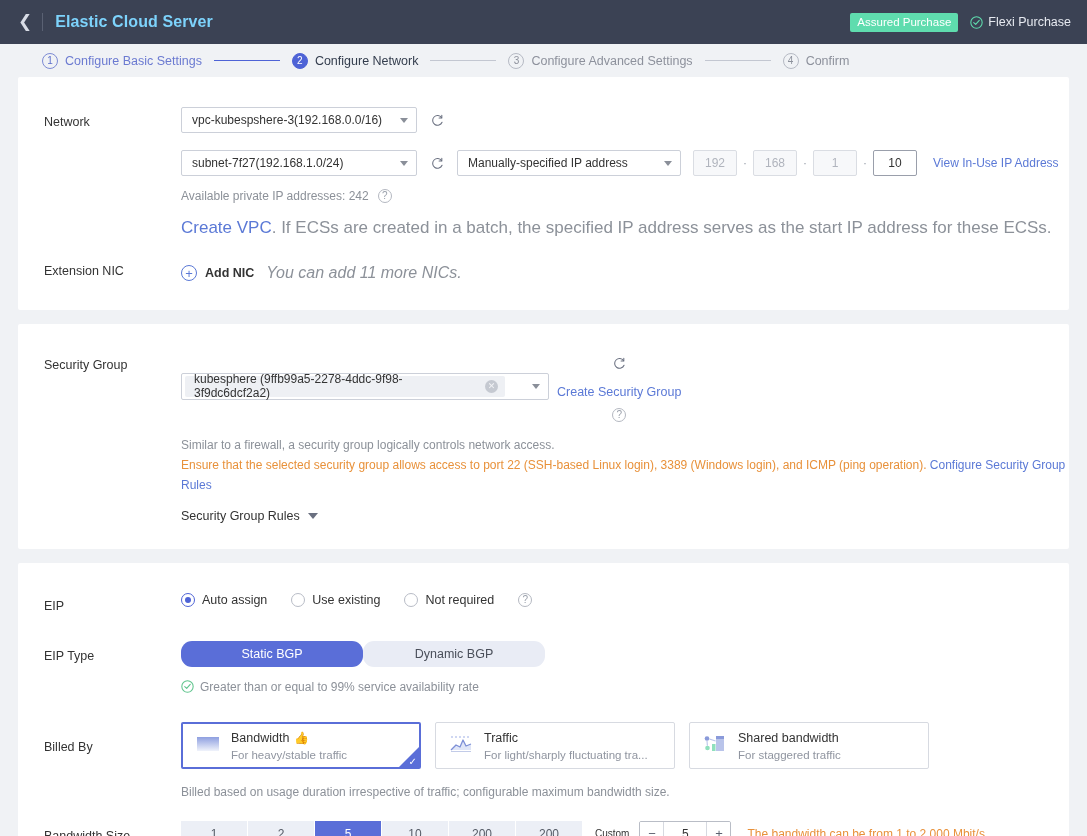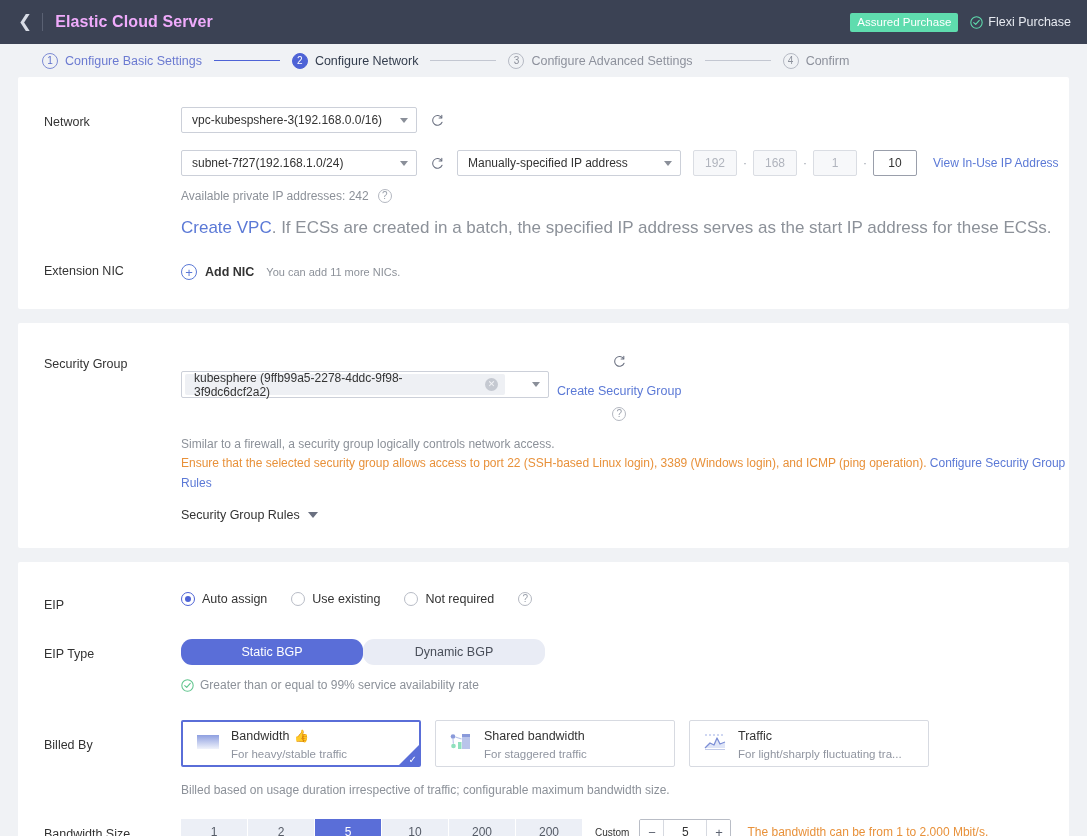--- a/index.html
+++ b/index.html
@@ -31,21 +31,21 @@
     padding: 0 6px 2px 2px;
     font-family: "DejaVu Sans", sans-serif;
   }
   .topbar-divider {
     width: 1px;
     height: 18px;
     background: #5a6173;
     margin: 0 12px 0 4px;
   }
   .app-title {
-    color: #f0abfc;
+    color: #7dd3fc;
     font-size: 16px;
     font-weight: bold;
     letter-spacing: .1px;
   }
   .topbar-right {
     margin-left: auto;
     display: flex;
     align-items: center;
     gap: 12px;
   }
@@ -191,21 +191,21 @@
     line-height: 24px;
   }
   .octet.editable {
     background: #fff;
     border-color: #9a9fab;
     color: #333;
   }
   .dot-sep { color: #9aa0ab; padding: 0 6px; font-size: 12px; }
 
   .link { color: #5b79d6; text-decoration: none; cursor: pointer; }
-  .hint { color: #8c9199; font-size: 11px; }
+  .hint { color: #8c9199; font-size: 16px; font-style: italic; }
   .warn { color: #e8913a; font-size: 12px; }
 
   .helper-row {
     display: flex;
     align-items: center;
     gap: 9px;
     margin-top: 13px;
     font-size: 12px;
     color: #8c9199;
   }
@@ -672,54 +672,54 @@
             </span>
             <span class="bcard-sub" style="display:block">For heavy/stable traffic</span>
           </span>
           <span class="bcard-corner"></span>
           <span class="bcard-corner-check">✓</span>
         </div>
 
         <div class="bcard">
           <span>
             <svg width="24" height="22" viewBox="0 0 24 22">
+              <line x1="2" y1="4" x2="22" y2="4" stroke="#9fb0e6" stroke-width="1.2" stroke-dasharray="2 2"></line>
+              <path d="M2 17 L7 12 L11 14 L14 7 L17 13 L22 11 L22 17 Z" fill="#dfe5f7"></path>
+              <path d="M2 17 L7 12 L11 14 L14 7 L17 13 L22 11" fill="none" stroke="#7d8fd6" stroke-width="1.3" stroke-linejoin="round"></path>
+              <line x1="2" y1="18.5" x2="22" y2="18.5" stroke="#c2cbe8" stroke-width="1"></line>
+            </svg>
+          </span>
+          <span>
+            <span class="bcard-title">
+              <span>Traffic</span>
+            </span>
+            <span class="bcard-sub" style="display:block">For light/sharply fluctuating tra...</span>
+          </span>
+        </div>
+
+        <div class="bcard">
+          <span>
+            <svg width="24" height="22" viewBox="0 0 24 22">
               <rect x="13" y="3" width="8" height="15" fill="#b9c4ea"></rect>
               <rect x="13" y="3" width="8" height="3" fill="#8a9ada"></rect>
               <rect x="9" y="11" width="3.5" height="7" fill="#8fe0bd"></rect>
               <circle cx="4" cy="5.5" r="2.3" fill="#8a9ada"></circle>
               <circle cx="4.5" cy="15" r="2.3" fill="#8fe0bd"></circle>
               <line x1="4" y1="8" x2="4.4" y2="12.7" stroke="#b9c4ea" stroke-width="1.1"></line>
               <line x1="6.4" y1="6" x2="12.6" y2="8" stroke="#b9c4ea" stroke-width="1.1"></line>
             </svg>
           </span>
           <span>
             <span class="bcard-title">
               <span>Shared bandwidth</span>
             </span>
             <span class="bcard-sub" style="display:block">For staggered traffic</span>
           </span>
         </div>
 
-        <div class="bcard">
-          <span>
-            <svg width="24" height="22" viewBox="0 0 24 22">
-              <line x1="2" y1="4" x2="22" y2="4" stroke="#9fb0e6" stroke-width="1.2" stroke-dasharray="2 2"></line>
-              <path d="M2 17 L7 12 L11 14 L14 7 L17 13 L22 11 L22 17 Z" fill="#dfe5f7"></path>
-              <path d="M2 17 L7 12 L11 14 L14 7 L17 13 L22 11" fill="none" stroke="#7d8fd6" stroke-width="1.3" stroke-linejoin="round"></path>
-              <line x1="2" y1="18.5" x2="22" y2="18.5" stroke="#c2cbe8" stroke-width="1"></line>
-            </svg>
-          </span>
-          <span>
-            <span class="bcard-title">
-              <span>Traffic</span>
-            </span>
-            <span class="bcard-sub" style="display:block">For light/sharply fluctuating tra...</span>
-          </span>
-        </div>
-
       </div>
       <div class="bcard-note">Billed based on usage duration irrespective of traffic; configurable maximum bandwidth size.</div>
     </div>
   </div>
 
   <div class="row" style="margin-top:22px;">
     <div class="row-label">Bandwidth Size</div>
     <div class="row-body">
       <div class="bw-row">
         <div class="bw-opts">

